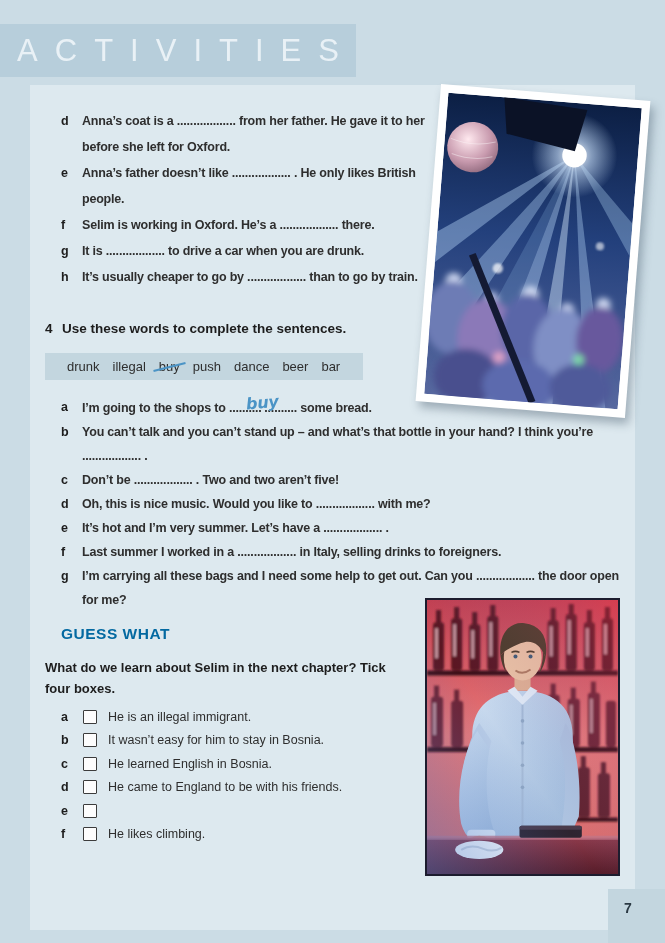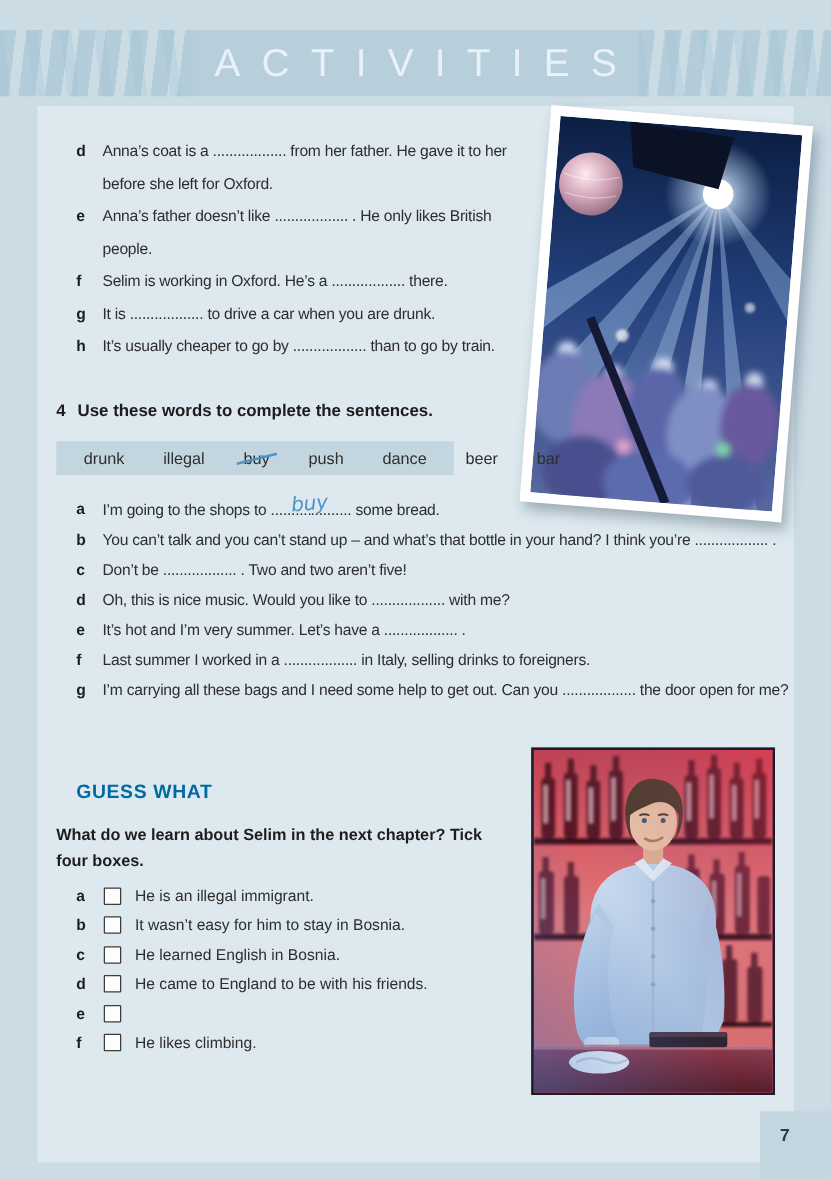--- a/index.html
+++ b/index.html
@@ -9,20 +9,21 @@
     background:#cbdce5;
     font-family:"Liberation Sans", sans-serif;
     color:#2e2e2e;
     overflow:hidden;
   }
 
   
   .header-band {
     position:absolute; top:24px; left:0; width:665px; height:53px;
     display:flex;
+    flex-direction:column;
   }
   .band-pattern {
     flex:1; height:100%;
     background:
       repeating-linear-gradient(97deg, rgba(160,192,208,.55) 0 13px, transparent 13px 21px),
       repeating-linear-gradient(83deg, rgba(178,205,219,.5) 0 9px, transparent 9px 27px);
   }
   .title-box {
     width:356px; height:100%;
     background:#b7cedb;
@@ -35,33 +36,33 @@
 
   
   .panel {
     position:absolute; left:30px; top:85px; width:605px; height:845px;
     background:#dde9ef;
   }
 
   
   .ex-item { display:flex; }
   .ex-letter { font-weight:bold; color:#1d1d1d; width:21px; flex:none; }
-  .ex-text { flex:1; }
+  .ex-text { flex:1;font-weight:bold; }
 
   .ex3 { position:absolute; left:31px; top:23px; width:374px;
          font-size:12.5px; line-height:26px; letter-spacing:-0.2px; }
 
   .ex4-heading { position:absolute; left:15px; top:236px;
                  display:flex; font-size:13.5px; font-weight:bold; color:#1d1d1d; }
   .ex4-heading .num { width:17px; }
 
   .word-bank {
     position:absolute; left:15px; top:268px; width:318px; height:27px;
     background:#c3d6df; display:flex; align-items:center;
-    padding-left:22px; gap:31px; font-size:13px;
+    padding-left:22px; gap:13px; font-size:13px;
   }
   .word-bank .crossed { position:relative; }
   .word-bank .crossed::after {
     content:""; position:absolute; left:-6px; right:-6px; top:45%;
     height:2px; background:#4b94c6; transform:rotate(-14deg);
   }
 
   .ex4 { position:absolute; left:31px; top:310px; width:574px;
          font-size:12.5px; line-height:24px; letter-spacing:-0.2px; }
 

